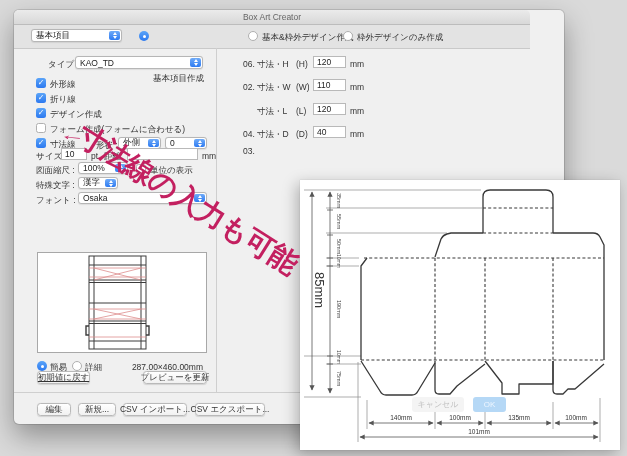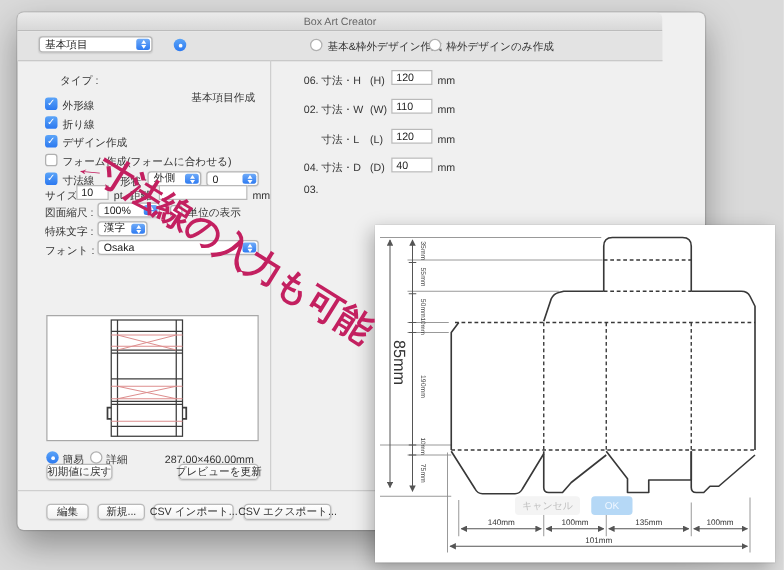--- a/index.html
+++ b/index.html
@@ -69,20 +69,27 @@
   <div class="lbl abs" style="left:139px;top:22px;margin-top:41px;">基本項目作成</div>
   <div class="rad off abs" style="left:234px;top:21px;"></div>
   <div class="lbl abs" style="left:248px;top:22px;">基本&amp;枠外デザイン作成</div>
   <div class="rad off abs" style="left:329px;top:21px;"></div>
   <div class="lbl abs" style="left:343px;top:22px;">枠外デザインのみ作成</div>
 
   <div class="vsep abs"></div>
   <div class="hsep abs"></div>
 
   <div class="lbl abs" style="left:34px;top:49px;">タイプ :</div>
+  <div class="sel abs" style="left:61px;top:46px;width:128px;height:13px;">
+    <span>KAO_TD</span>
+    <span class="stepper">
+        <i class="up"></i>
+        <i class="dn"></i>
+      </span>
+  </div>
 
   <div class="chk on abs" style="left:22px;top:68px;"></div>
   <div class="lbl abs" style="left:36px;top:69px;">外形線</div>
   <div class="chk on abs" style="left:22px;top:83px;"></div>
   <div class="lbl abs" style="left:36px;top:84px;">折り線</div>
   <div class="chk on abs" style="left:22px;top:98px;"></div>
   <div class="lbl abs" style="left:36px;top:99px;">デザイン作成</div>
   <div class="chk off abs" style="left:22px;top:113px;"></div>
   <div class="lbl abs" style="left:36px;top:114px;">フォーム作成(フォームに合わせる)</div>
   <div class="chk on abs" style="left:22px;top:128px;"></div>
@@ -168,21 +175,21 @@
       </g>
     </svg>
   </div>
 
   <div class="rad on abs" style="left:23px;top:351px;"></div>
   <div class="lbl abs" style="left:36px;top:352px;">簡易</div>
   <div class="rad off abs" style="left:58px;top:351px;"></div>
   <div class="lbl abs" style="left:71px;top:352px;">詳細</div>
   <div class="lbl abs" style="left:109px;top:352px;width:80px;text-align:right;">287.00×460.00mm</div>
 
-  <div class="btn abs" style="left:23px;top:361px;width:53px;height:13px;">初期値に戻す</div>
+  <div class="btn abs" style="left:23px;top:361px;width:53px;height:13px;text-decoration:underline;">初期値に戻す</div>
   <div class="btn abs" style="left:129px;top:361px;width:64px;height:13px;">プレビューを更新</div>
 
   <div class="lbl abs" style="left:229px;top:49px;">06.</div>
   <div class="lbl abs" style="left:243px;top:49px;">寸法・H</div>
   <div class="lbl abs" style="left:282px;top:49px;">(H)</div>
   <div class="fld abs" style="left:299px;top:46px;width:33px;height:12px;">120</div>
   <div class="lbl abs" style="left:336px;top:49px;">mm</div>
 
   <div class="lbl abs" style="left:229px;top:72px;">02.</div>
   <div class="lbl abs" style="left:243px;top:72px;">寸法・W</div>

